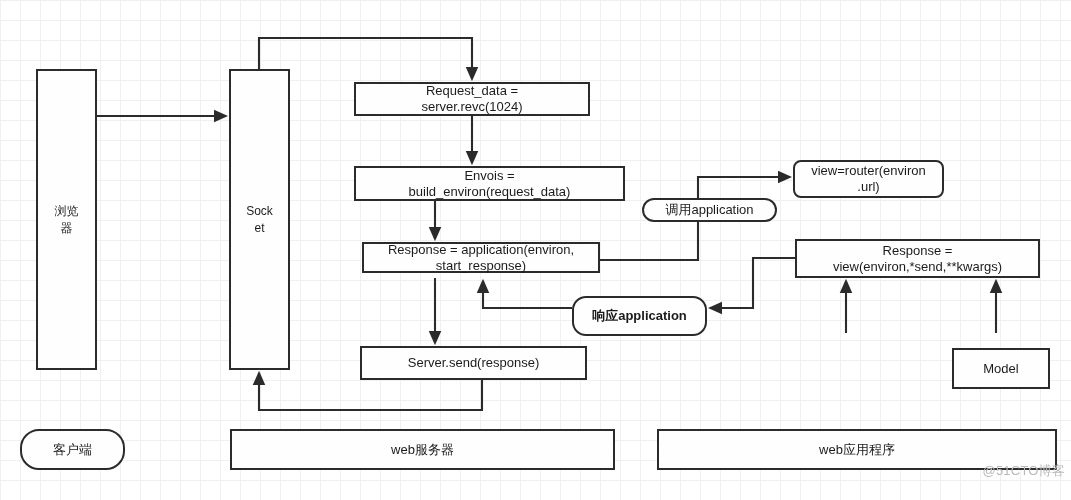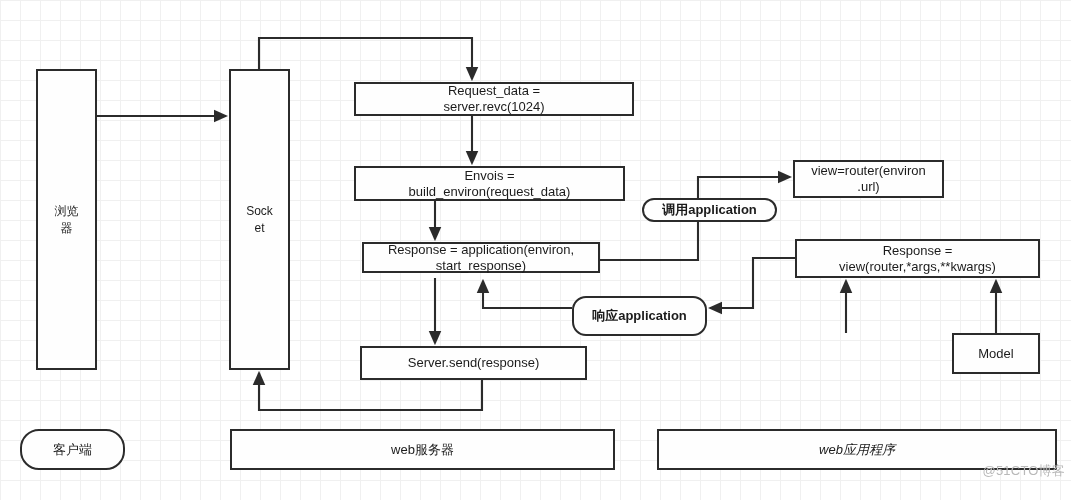--- a/index.html
+++ b/index.html
@@ -108,44 +108,44 @@
       <path d="M 996 333 L 996 281" marker-end="url(#arrow)"></path>
     </g>
   </svg>
 
   <div class="node vbar" style="left:36px; top:69px; width:61px; height:301px;">浏览
 器</div>
 
   <div class="node vbar" style="left:229px; top:69px; width:61px; height:301px;">Sock
 et</div>
 
-  <div class="node" style="left:354px; top:82px; width:280px; height:34px;">Request_data =
+  <div class="node" style="left:354px; top:82px; width:236px; height:34px;">Request_data =
 server.revc(1024)</div>
 
   <div class="node" style="left:354px; top:166px; width:271px; height:35px;">Envois =
 build_environ(request_data)</div>
 
   <div class="node" style="left:362px; top:242px; width:238px; height:31px;">Response = application(environ,
 start_response)</div>
 
   <div class="node" style="left:360px; top:346px; width:227px; height:34px;">Server.send(response)</div>
 
-  <div class="node" style="left:793px; top:160px; width:151px; height:38px;">view=router(environ
+  <div class="node" style="left:793px; top:160px; width:151px; height:38px;border-radius:8px;">view=router(environ
 .url)</div>
 
   <div class="node" style="left:795px; top:239px; width:245px; height:39px;">Response =
-view(router,*args,**kwargs)</div>
+view(environ,*send,**kwargs)</div>
 
 
-  <div class="node" style="left:952px; top:333px; width:88px; height:41px;">Model</div>
+  <div class="node" style="left:952px; top:348px; width:98px; height:41px;">Model</div>
 
   <div class="node" style="left:20px; top:429px; width:105px; height:41px;border-radius:19px;">客户端</div>
 
   <div class="node" style="left:230px; top:429px; width:385px; height:41px;">web服务器</div>
 
-  <div class="node" style="left:657px; top:429px; width:400px; height:41px;font-style:italic;">web应用程序</div>
+  <div class="node" style="left:657px; top:429px; width:400px; height:41px;">web应用程序</div>
 
-  <div class="pill" style="left:642px; top:198px; width:135px; height:24px;font-weight:bold;">调用application</div>
+  <div class="pill" style="left:642px; top:198px; width:135px; height:24px;">调用application</div>
 
   <div class="pill" style="left:572px; top:296px; width:135px; height:40px;font-weight:bold;">响应application</div>
 
   <div class="watermark">@51CTO博客</div>
 </div>
 
 </body></html>

